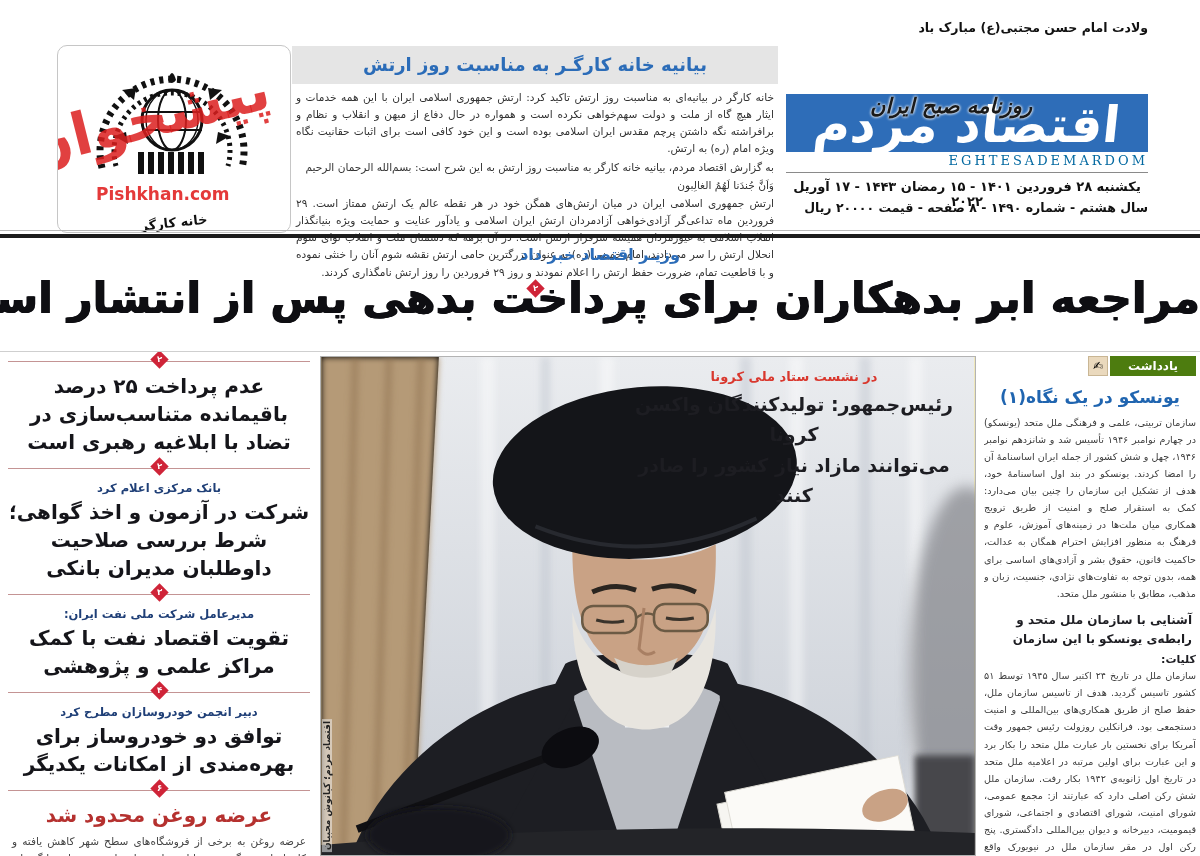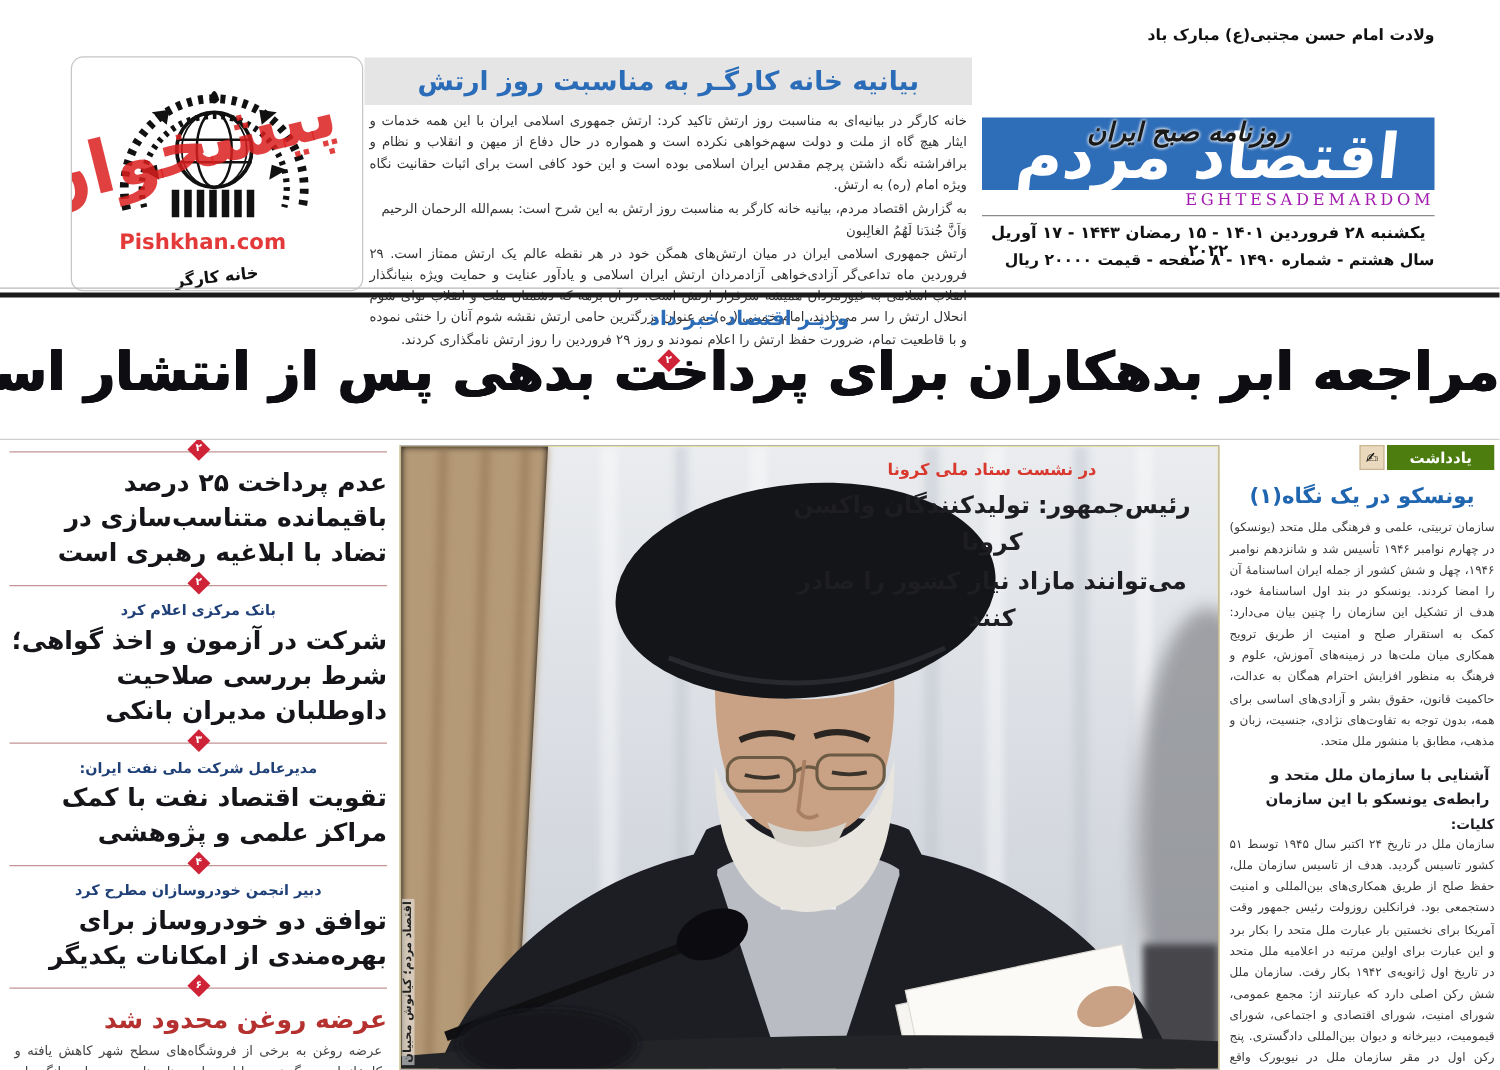--- a/index.html
+++ b/index.html
@@ -12,37 +12,37 @@
   .logo-box svg{position:absolute;left:14px;top:2px;}
   .wm-fa{position:absolute;right:18px;top:38px;color:rgba(220,30,30,.85);font-weight:bold;
          font-size:58px;transform:rotate(-14deg);letter-spacing:-2px;pointer-events:none;}
   .wm-url{position:absolute;left:38px;bottom:28px;color:rgba(225,35,35,.9);font-weight:bold;
           font-size:17px;direction:ltr;}
   .emblem-caption{position:absolute;left:0;right:0;bottom:2px;text-align:center;
                   font-size:13px;font-weight:bold;color:#111;transform:rotate(-6deg);}
 
   
   .statement{position:absolute;left:292px;top:46px;width:486px;height:186px;}
-  .st-titlebar{height:38px;background:#e5e5e5;color:#2b6cb8;font-weight:bold;font-size:21px;
+  .st-titlebar{height:38px;background:#e5e5e5;color:#2b6cb8;font-weight:bold;font-size:18px;
                text-align:center;line-height:38px;}
   .st-body{font-size:10.6px;line-height:1.62;text-align:justify;color:#333;padding:5px 4px 0;}
   .st-body p{margin:0 0 1px;}
   .st-verse{text-align:right;font-weight:normal;}
   .st-badge{margin:2px auto 0;}
 
   
   .masthead{position:absolute;left:780px;top:0;width:420px;height:230px;}
   .dedication{position:absolute;top:20px;right:52px;font-size:12.5px;font-weight:bold;color:#111;}
   .paper-type{position:absolute;top:50px;left:90px;font-size:21px;font-weight:bold;
               font-style:italic;color:#1a1a1a;text-shadow:0 0 3px #fff,0 0 3px #fff;z-index:3;margin-top:44px;}
   .logo-blue{position:absolute;top:94px;left:6px;width:362px;height:58px;background:#2e6db8;z-index:2;}
   .logo-fa{color:#fff;font-size:50px;font-weight:bold;text-align:center;line-height:62px;
            transform:skewX(-6deg);white-space:nowrap;}
   .logo-latin{position:absolute;top:153px;left:6px;width:362px;text-align:right;direction:ltr;
-              font-family:"DejaVu Serif",serif;font-size:13px;letter-spacing:3px;color:#a21caf;}
+              font-family:"DejaVu Serif",serif;font-size:13px;letter-spacing:3px;color:#0369a1;}
   .mh-rule{position:absolute;top:172px;left:6px;width:362px;border-top:1.5px solid #8a8a8a;}
   .date-line{position:absolute;top:179px;left:6px;width:362px;text-align:center;
              font-size:13px;font-weight:bold;color:#111;}
   .issue-line{position:absolute;top:200px;left:6px;width:362px;text-align:right;
               font-size:12.5px;font-weight:bold;color:#111;}
 
   
   .sep-grey{position:absolute;top:230px;left:0;width:1200px;border-top:1px solid #b9b9b9;}
   .bar-black{position:absolute;top:234px;left:0;width:1200px;height:4px;background:#1c1c1c;}
   .sep-light{position:absolute;top:351px;left:0;width:1200px;border-top:1px solid #cfcfcf;}
@@ -57,21 +57,21 @@
   
   .left-col{position:absolute;left:6px;top:352px;width:306px;height:504px;overflow:hidden;}
   .divider{position:relative;height:17px;}
   .divider .line{position:absolute;top:8px;left:2px;right:2px;border-top:1px solid #c49494;}
   .badge{position:relative;width:13px;height:13px;background:#cf2438;margin:1px auto 0;
          transform:rotate(45deg);z-index:1;}
   .badge span{display:block;transform:rotate(-45deg);color:#fff;font-size:8.5px;font-weight:bold;
               text-align:center;line-height:13px;}
   .item-kicker{text-align:center;color:#1f3f77;font-size:11.5px;font-weight:bold;
                margin-top:4px;line-height:1.3;}
-  .item-title{text-align:right;color:#15151a;font-size:20px;font-weight:bold;line-height:1.4;
+  .item-title{text-align:center;color:#15151a;font-size:20px;font-weight:bold;line-height:1.4;
               margin:2px 2px 4px;}
   .item-title.red{color:#b5312f;}
   .item-body{font-size:10.5px;text-align:justify;line-height:1.62;color:#444;margin:1px 6px 4px;}
 
   
   .photo-wrap{position:absolute;left:320px;top:356px;width:656px;height:500px;
               border:1px solid #b3b3b3;box-sizing:border-box;overflow:hidden;background:#fde047;}
   .caption{position:absolute;top:12px;right:16px;width:330px;text-align:center;z-index:5;}
   .caption-kicker{color:#d9382e;font-size:13px;font-weight:bold;margin-bottom:5px;}
   .caption-line{color:#1d1d22;font-size:19px;font-weight:bold;line-height:1.6;}

